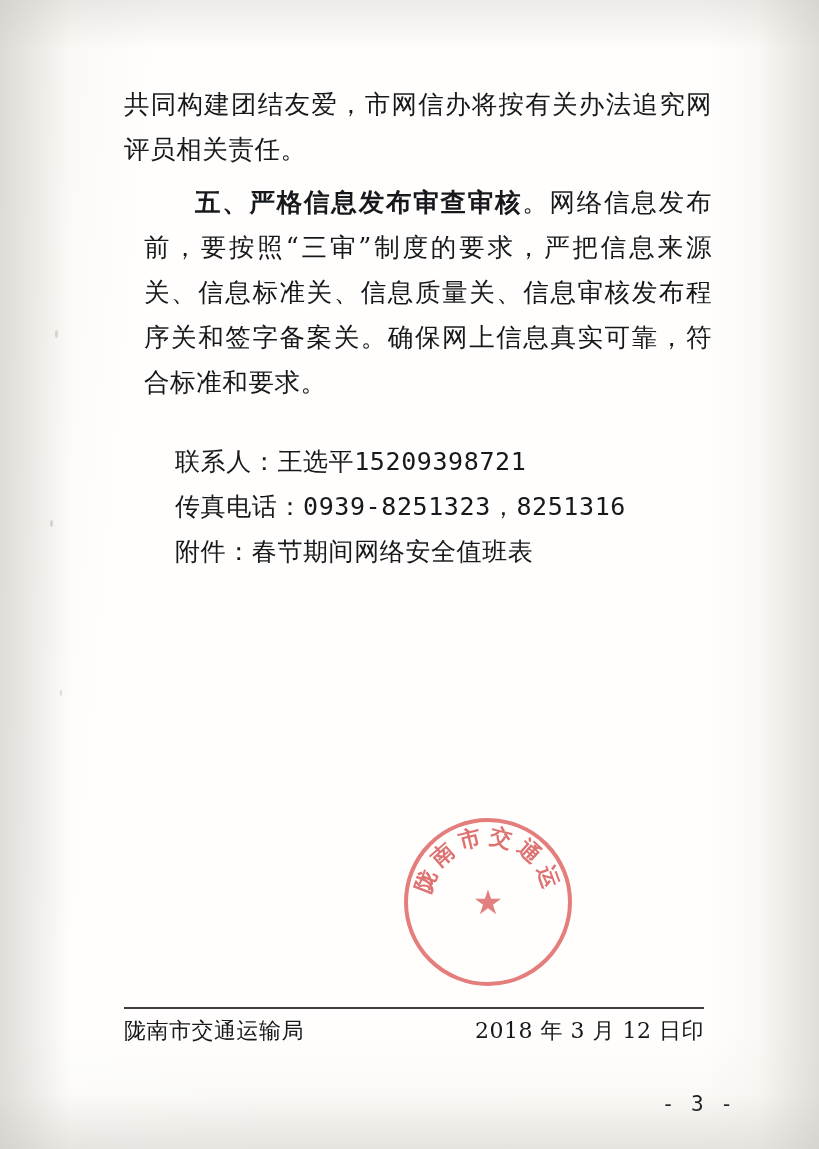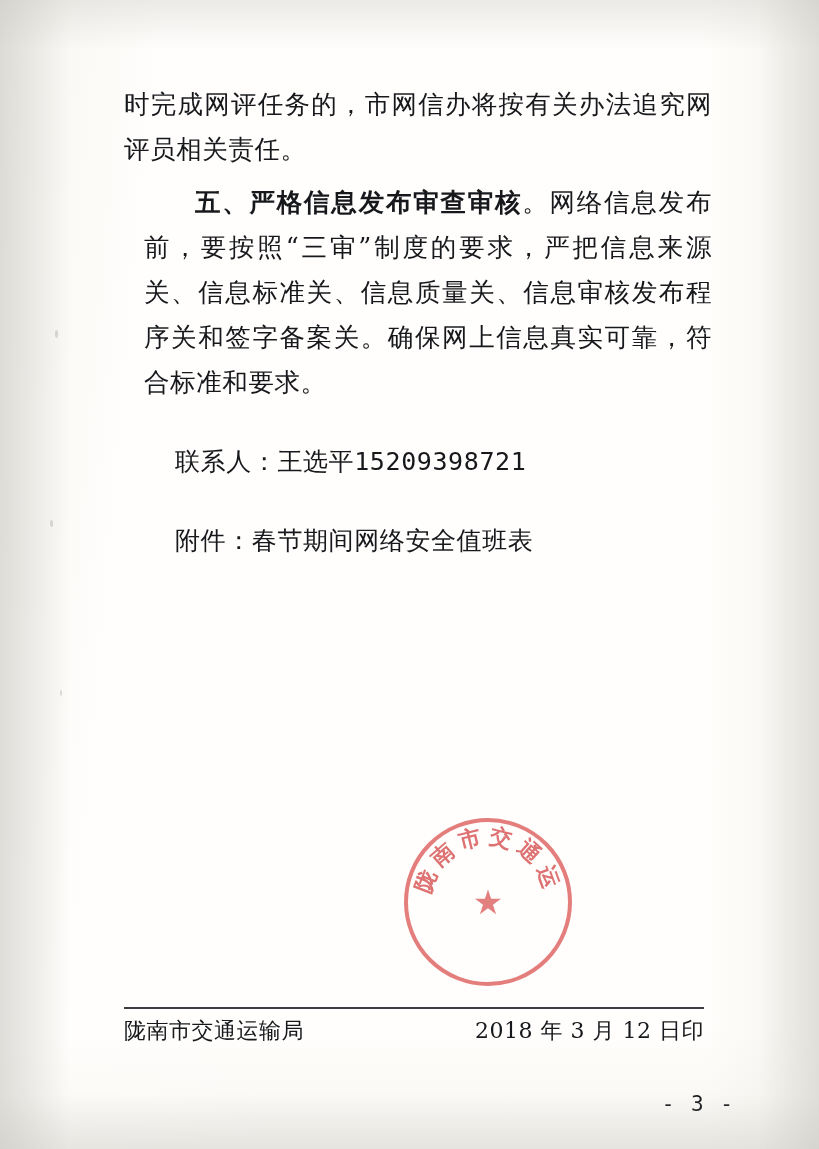--- a/index.html
+++ b/index.html
@@ -105,21 +105,20 @@
     font-family: "DejaVu Sans Mono", "Liberation Mono", monospace;
     font-size: 25px;
   }
 
   .attachment-line {
     font-size: 25px;
     line-height: 45px;
     color: #16181c;
     text-indent: 51px;
     letter-spacing: 0.6px;
-    margin-top: 34px;
   }
 
   
   .signature {
     position: absolute;
     left: 352px;
     top: 878px;
     width: 300px;
     font-size: 25px;
     line-height: 44px;
@@ -205,41 +204,44 @@
 </head>
 <body>
 
 <div class="paper"></div>
 
 <div class="page">
 
   <div class="content">
 
     <p class="para">
-      <span>时完成网评任务的，市网信办将按有关办法追究网评员相关责任。</span>
+      <span>共同构建团结友爱，市网信办将按有关办法追究网评员相关责任。</span>
     </p>
 
     <div class="gap-sm"></div>
 
     <p class="para indent">
       <span class="bold-run">五、严格信息发布审查审核</span><span>。网络信息发布前，要按照“三审”制度的要求，严把信息来源关、信息标准关、信息质量关、信息审核发布程序关和签字备案关。确保网上信息真实可靠，符合标准和要求。</span>
     </p>
 
     <div class="gap-sm"></div>
 
 
     <div class="gap-md"></div>
 
 
     <div class="gap-sm"></div>
 
     <div class="contact-line">
       <span>联系人：王选平</span><span class="contact-num">15209398721</span>
     </div>
 
+    <div class="contact-line">
+      <span>传真电话：</span><span class="contact-num">0939-8251323，8251316</span>
+    </div>
 
     <div class="attachment-line">附件：春节期间网络安全值班表</div>
 
   </div>
 
   <div class="seal">
     <div class="seal-inner">
       <svg width="160" height="160" viewBox="0 0 160 160">
         <defs>
           <path id="sealArc" d="M 22,80 A 58,58 0 1 1 138,80" fill="none"></path>

